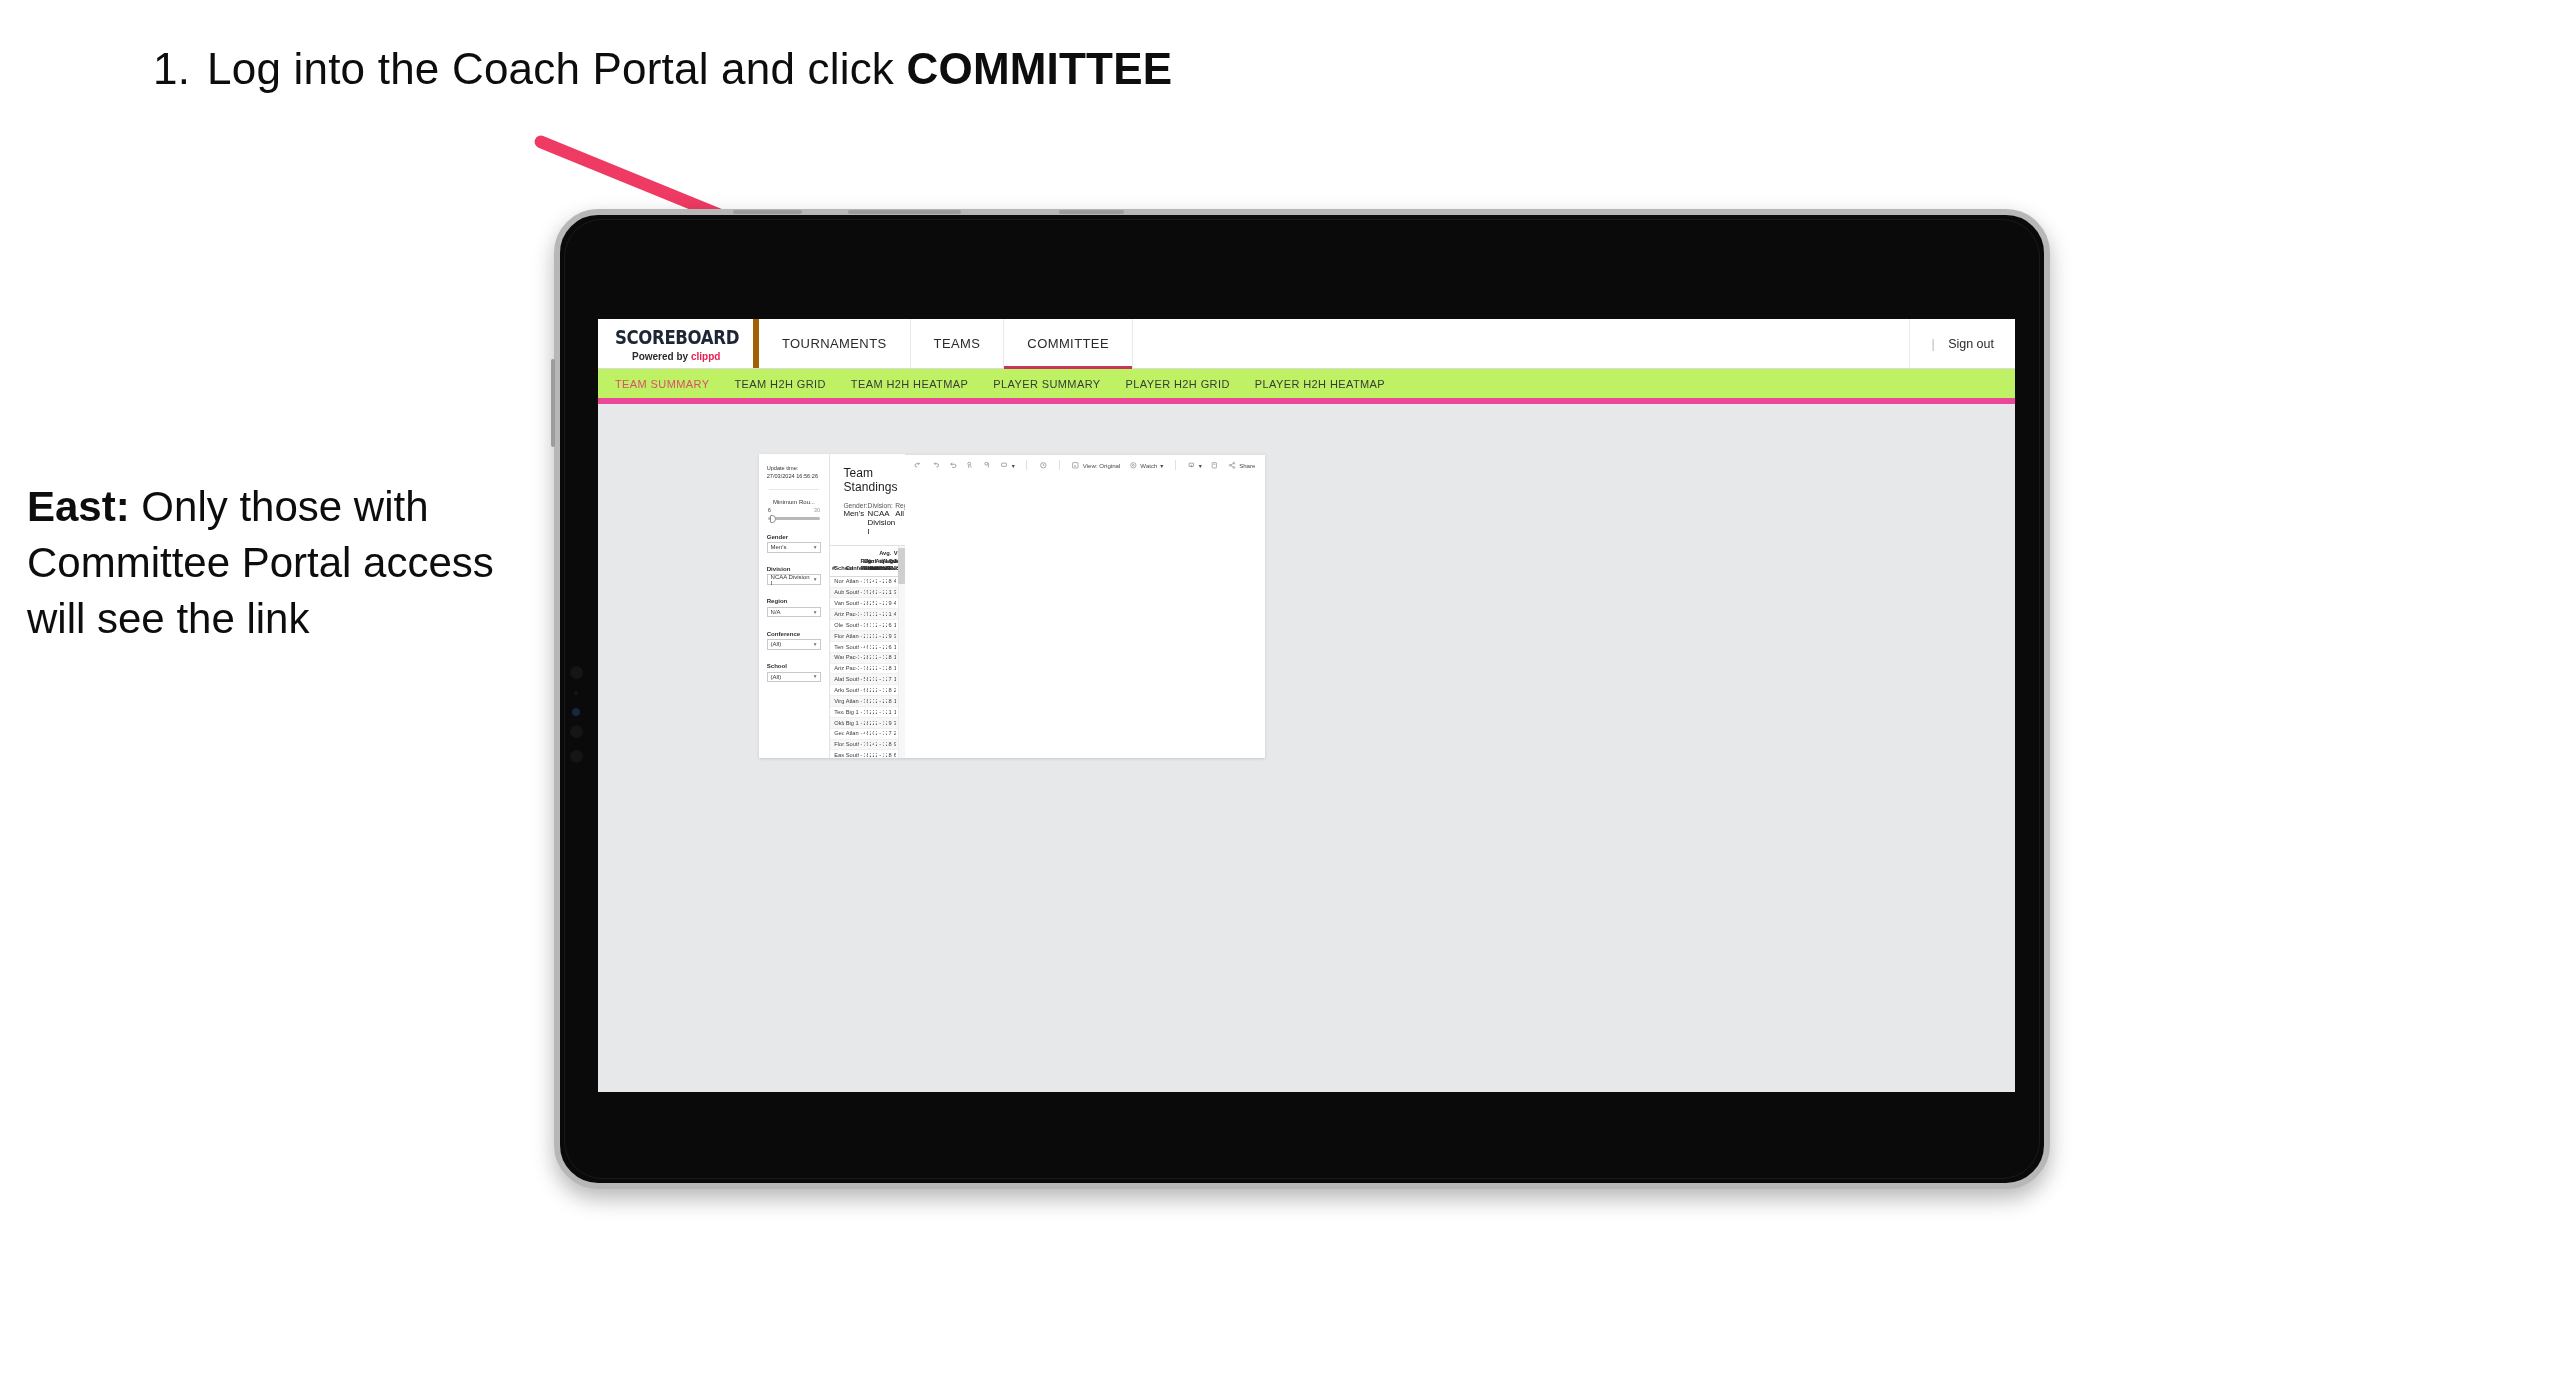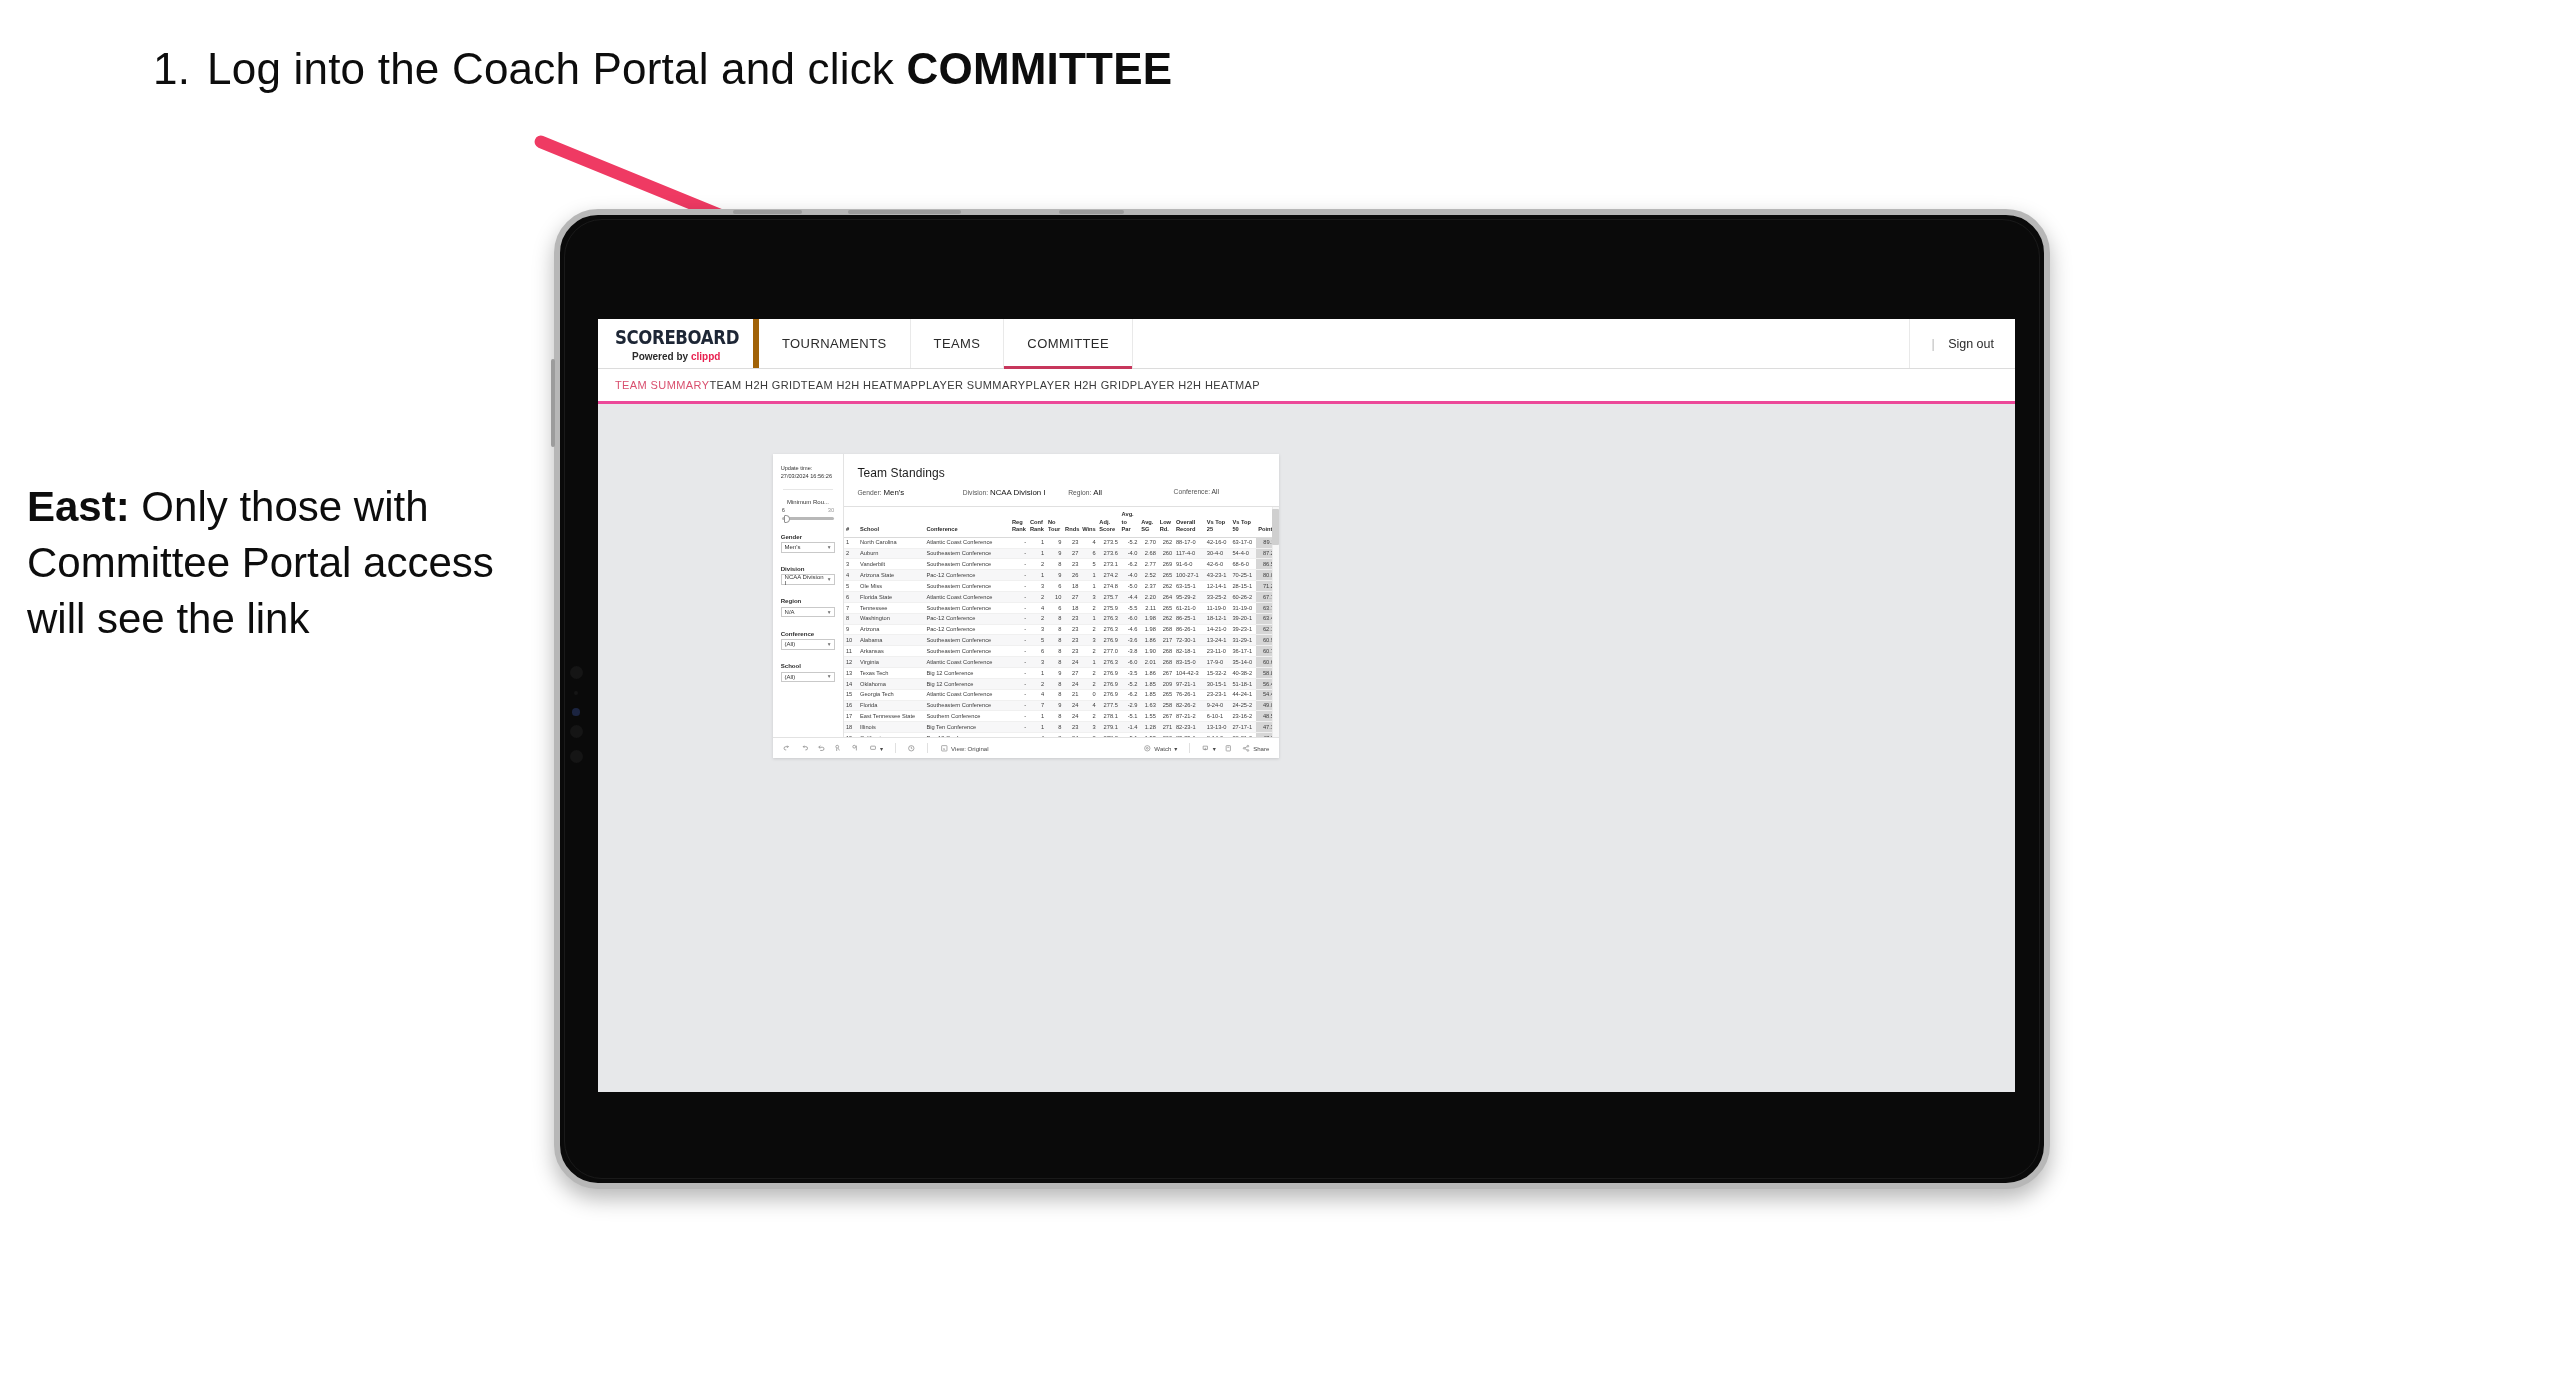--- a/index.html
+++ b/index.html
@@ -87,34 +87,34 @@
   }
   .nav-item.active::after {
     content: ""; position: absolute; left: 0; right: 0; bottom: -1px; height: 2.9px; background: #c7375c;
   }
   .nav-spacer { flex: 1; border-right: 1px solid #e9e9e9; }
   .nav-right { display: flex; align-items: center; gap: 13.4px; padding: 0 21px; font-size: 12.5px; color: #2b2b2b; }
   .nav-sep { color: #bbb; }
 
   
   .subnav {
-    height: 35px; background: #ffffff; display: flex; align-items: center;
-    padding-left: 17px; border-bottom: 3px solid #ec4899;
+    height: 35px; background: #bef264; display: flex; align-items: center;
+    padding-left: 17px; gap: 25px; border-bottom: 6px solid #ec4899;
   }
   .subnav-item {
     font-size: 11px; color: #3a3a3a; letter-spacing: 0.4px; cursor: pointer; white-space: nowrap;
     font-family: "Liberation Sans Narrow", "Liberation Sans", sans-serif;
   }
   .subnav-item.active { color: #d94f6e; }
 
   
   .dash-body { position: relative; height: calc(100% - 84px); background: #e7e8ea; }
   .viz-card {
-    position: absolute; left: 175px; top: 50px; width: 506px; height: 304px;
-    background: #fff; box-shadow: 0 1px 2.9px rgba(0,0,0,.13); display: flex; flex-direction: column;
+    position: absolute; left: 161px; top: 50px; width: 506px; height: 304px;
+    background: #fff; box-shadow: 0 1px 2.9px rgba(0,0,0,.13); display: flex; flex-direction: row;
   }
   .viz-main { flex: 1; display: flex; overflow: hidden; }
 
   
   .rail { width: 71px; border-right: 1px solid #e3e3e3; padding: 9.6px 7.7px 0 7.7px; }
   .rail-update { font-size: 5.6px; color: #333; line-height: 1.5; }
   .rail-divider { height: 1px; background: #e6e6e6; margin: 8.6px 1.9px 8.6px 1.9px; }
   .slider-title { font-size: 6px; color: #333; text-align: center; margin-bottom: 2.9px; }
   .slider-ends { display: flex; justify-content: space-between; font-size: 5.8px; color: #4a4a4a; padding: 0 1px; }
   .slider-ends .hi { color: #9a9a9a; }

